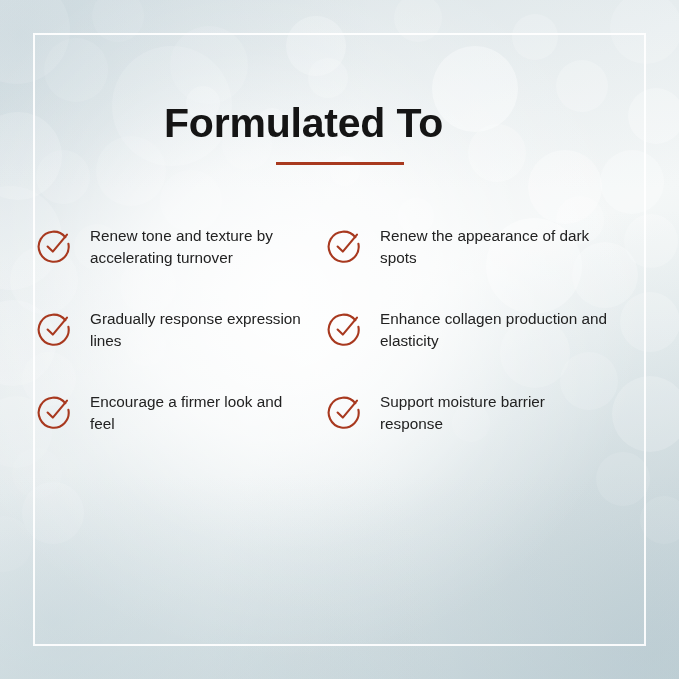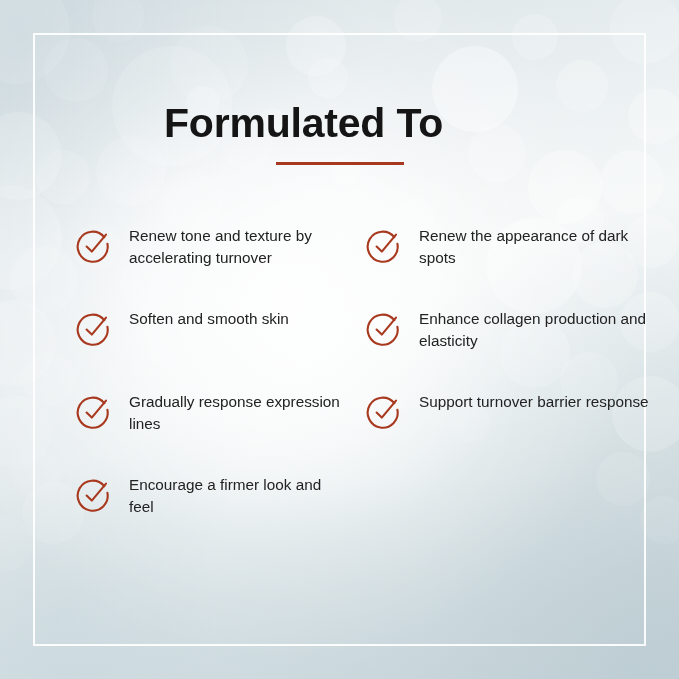--- a/index.html
+++ b/index.html
@@ -102,21 +102,21 @@
 
   .grid {
     position: absolute;
     top: 224px;
     left: 0;
     width: 679px;
     display: grid;
     grid-template-columns: 290px 290px;
     column-gap: 0px;
     row-gap: 0px;
-    padding-left: 76px;
+    padding-left: 37px;
     box-sizing: border-box;
   }
 
   .item {
     display: flex;
     align-items: flex-start;
     height: 83px;
   }
 
   .check-icon {
@@ -223,29 +223,20 @@
         <div class="item">
           <span class="check-icon">
             <svg viewBox="0 0 36 36" aria-hidden="true">
               <path d="M28.3 9.2a15 15 0 1 0 3.1 6.6" fill="none" stroke="#a8391f" stroke-width="2.1" stroke-linecap="round"></path>
               <path d="M10.6 18.6 l5.2 5.0 L30.0 6.6" fill="none" stroke="#a8391f" stroke-width="2.1" stroke-linecap="round" stroke-linejoin="round"></path>
             </svg>
           </span>
           <span class="item-text">Renew tone and texture by accelerating turnover</span>
         </div>
 
-        <div class="item">
-          <span class="check-icon">
-            <svg viewBox="0 0 36 36" aria-hidden="true">
-              <path d="M28.3 9.2a15 15 0 1 0 3.1 6.6" fill="none" stroke="#a8391f" stroke-width="2.1" stroke-linecap="round"></path>
-              <path d="M10.6 18.6 l5.2 5.0 L30.0 6.6" fill="none" stroke="#a8391f" stroke-width="2.1" stroke-linecap="round" stroke-linejoin="round"></path>
-            </svg>
-          </span>
-          <span class="item-text">Soften and smooth skin</span>
-        </div>
 
         <div class="item">
           <span class="check-icon">
             <svg viewBox="0 0 36 36" aria-hidden="true">
               <path d="M28.3 9.2a15 15 0 1 0 3.1 6.6" fill="none" stroke="#a8391f" stroke-width="2.1" stroke-linecap="round"></path>
               <path d="M10.6 18.6 l5.2 5.0 L30.0 6.6" fill="none" stroke="#a8391f" stroke-width="2.1" stroke-linecap="round" stroke-linejoin="round"></path>
             </svg>
           </span>
           <span class="item-text">Gradually response expression lines</span>
         </div>
@@ -285,20 +276,20 @@
           <span class="item-text">Enhance collagen production and elasticity</span>
         </div>
 
         <div class="item">
           <span class="check-icon">
             <svg viewBox="0 0 36 36" aria-hidden="true">
               <path d="M28.3 9.2a15 15 0 1 0 3.1 6.6" fill="none" stroke="#a8391f" stroke-width="2.1" stroke-linecap="round"></path>
               <path d="M10.6 18.6 l5.2 5.0 L30.0 6.6" fill="none" stroke="#a8391f" stroke-width="2.1" stroke-linecap="round" stroke-linejoin="round"></path>
             </svg>
           </span>
-          <span class="item-text">Support turnover barrier response</span>
+          <span class="item-text">Support moisture barrier response</span>
         </div>
 
       </div>
 
     </div>
   </div>
 </div>
 
 </body></html>

